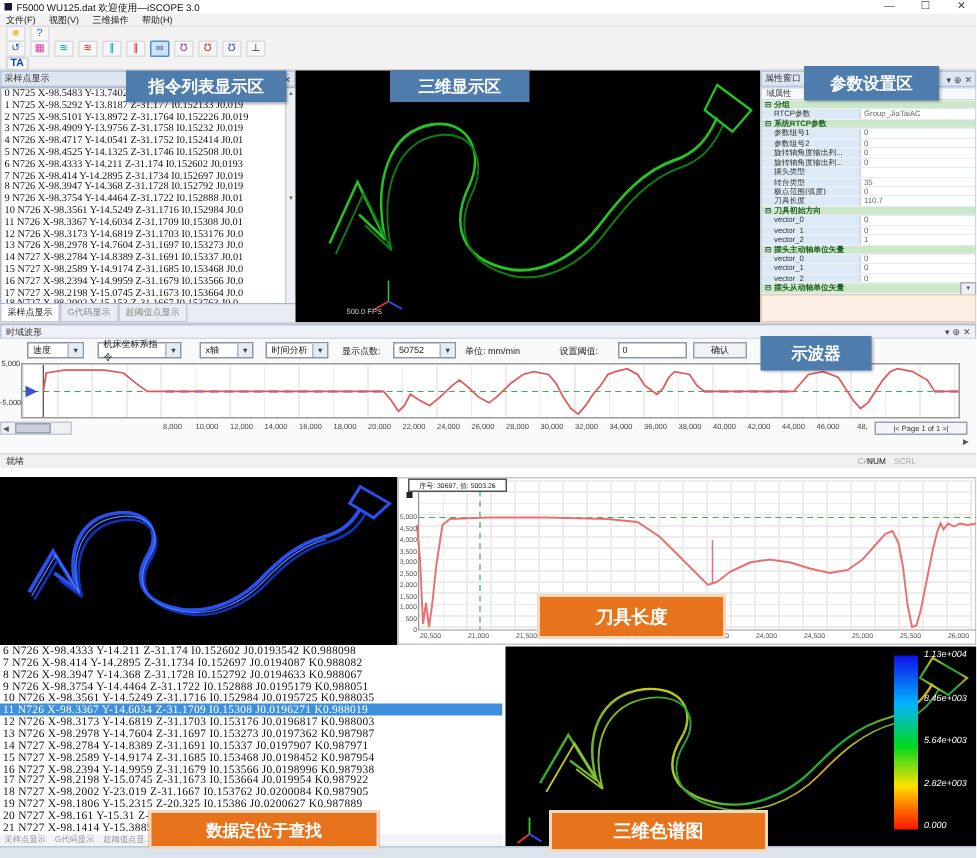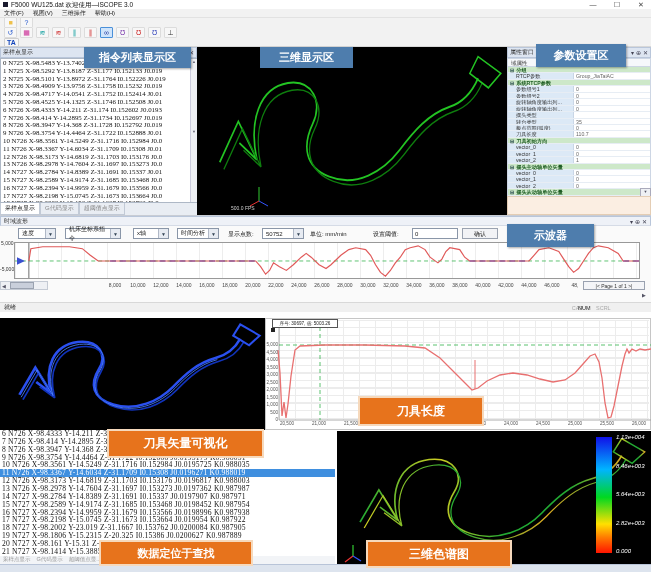--- a/index.html
+++ b/index.html
@@ -506,19 +506,18 @@
         <span class="cml" style="left: 279px; top: 117px;">0.000</span>
       </div>
   </div>
   <div class="abs cbar"></div>
 
   <div class="abs gstrip"></div>
 
   <div class="abs co co-blue" style="left:84px;top:47px;width:107px;height:21px;">指令列表显示区</div>
   <div class="abs co co-blue" style="left:260px;top:47px;width:93px;height:21px;">三维显示区</div>
   <div class="abs co co-blue" style="left:536px;top:44px;width:90px;height:23px;">参数设置区</div>
-  <div class="abs co co-blue" style="left:507px;top:224px;width:87px;height:23px;">示波器</div>
-  <div class="abs co co-org" style="left:107px;top:429px;width:153px;height:25px;">刀具矢量可视化</div>
+  <div class="abs co co-blue" style="left:507px;top:224px;width:74px;height:23px;">示波器</div>
   <div class="abs co co-org" style="left:358px;top:396px;width:122px;height:26px;">刀具长度</div>
   <div class="abs co co-org" style="left:99px;top:540px;width:150px;height:22px;font-size:11px;">数据定位于查找</div>
   <div class="abs co co-org" style="left:366px;top:540px;width:142px;height:24px;">三维色谱图</div>
 
 </div>
 
 </body></html>

